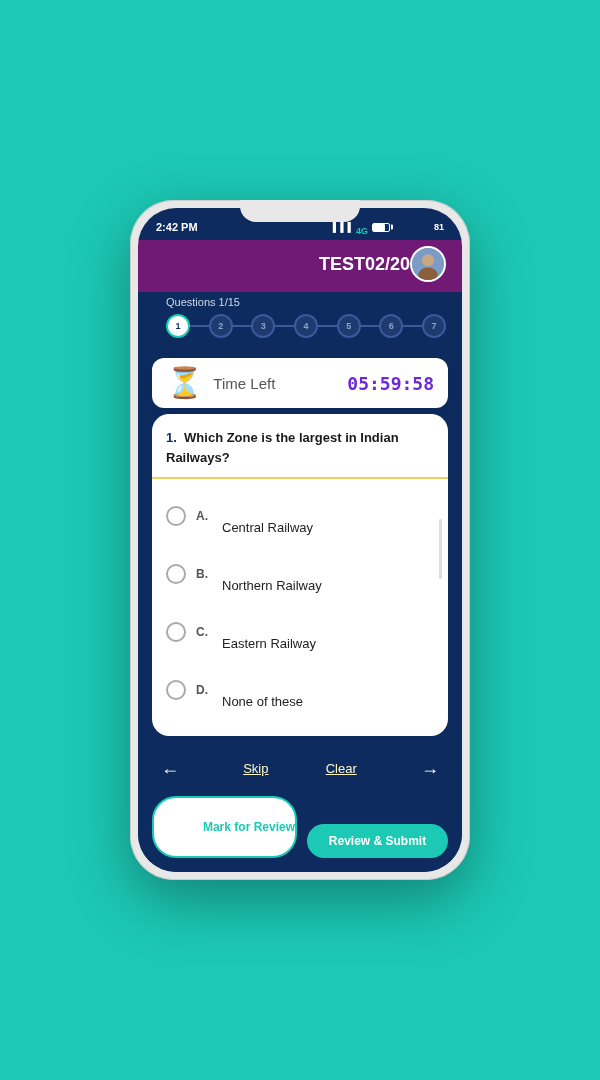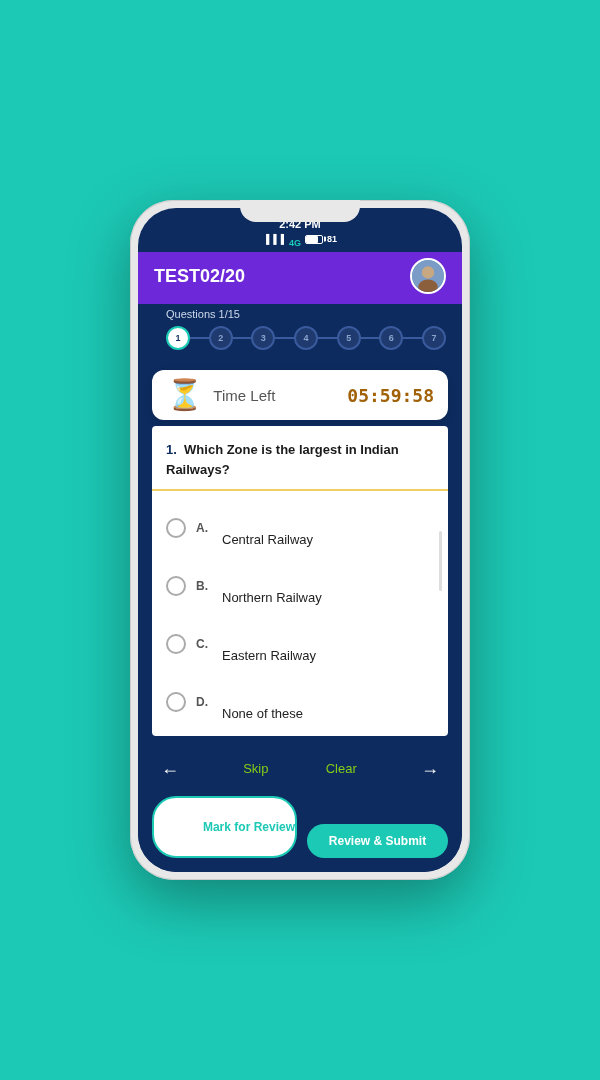--- a/index.html
+++ b/index.html
@@ -54,21 +54,20 @@
       color: #fff;
       display: flex;
       align-items: center;
       justify-content: space-between;
       padding: 10px 18px 4px 18px;
       font-size: 10px;
       font-weight: 600;
       min-height: 32px;
       position: relative;
       z-index: 5;
-      flex-direction: column;
     }
 
     .status-time { font-size: 11px; font-weight: 700; }
     .status-icons { display: flex; align-items: center; gap: 4px; font-size: 9px; }
     .battery-icon {
       width: 18px;
       height: 9px;
       border: 1.5px solid #fff;
       border-radius: 2px;
       position: relative;
@@ -88,25 +87,25 @@
     }
     .battery-fill {
       width: 75%;
       height: 100%;
       background: #fff;
       border-radius: 1px;
     }
 
     
     .app-header {
-      background: #6d28d9;
+      background: #701a75;
       padding: 6px 16px 10px 16px;
       display: flex;
       align-items: center;
-      justify-content: space-between;
+      justify-content: flex-end;
     }
     .app-title {
       color: #fff;
       font-size: 18px;
       font-weight: 800;
     }
     .avatar {
       width: 36px;
       height: 36px;
       border-radius: 50%;
@@ -181,31 +180,31 @@
     .hourglass-icon {
       font-size: 30px;
       line-height: 1;
     }
     .timer-label {
       color: #555;
       font-size: 15px;
       flex: 1;
     }
     .timer-value {
-      color: #a16207;
+      color: #6d28d9;
       font-size: 18px;
       font-weight: 700;
       font-family: monospace;
     }
 
     
     .question-card {
       background: #fff;
       margin: 0 14px 8px 14px;
-      border-radius: 4px;
+      border-radius: 17px;
       flex: 1;
       overflow: hidden;
       display: flex;
       flex-direction: column;
     }
     .question-text {
       padding: 14px 14px 10px 14px;
       color: #1a1a1a;
       font-size: 13px;
       font-weight: 600;
@@ -277,23 +276,24 @@
       width: 32px;
       height: 32px;
       display: flex;
       align-items: center;
       justify-content: center;
       color: #fff;
       font-size: 18px;
       cursor: pointer;
     }
     .nav-skip, .nav-clear {
-      color: #84cc16;
+      color: #fef9c3;
       font-size: 13px;
       cursor: pointer;
+      text-decoration: underline;
     }
 
     
     .action-buttons {
       background: #0d2b5e;
       padding: 6px 14px 14px 14px;
       display: flex;
       gap: 10px;
     }
     .btn-mark {
@@ -330,21 +330,21 @@
   <div class="phone-inner">
 
     <div class="status-bar">
       <span class="status-time">2:42 PM</span>
       <div class="status-icons">
         <span style="font-size:9px; letter-spacing:1px;">▐▐▐</span>
         <span style="font-size:9px; color:#1cc9b5;margin-top:8px;">4G</span>
         <div class="battery-icon">
           <div class="battery-fill"></div>
         </div>
-        <span style="font-size:9px;">81</span>
+        <span style="font-size:9px;margin-left:40px;">81</span>
       </div>
     </div>
 
     <div class="app-header">
       <span class="app-title">TEST02/20</span>
       <div class="avatar">
         <svg width="36" height="36" viewBox="0 0 36 36" xmlns="http://www.w3.org/2000/svg">
           <circle cx="18" cy="18" r="18" fill="#7a9cc7"></circle>
           <circle cx="18" cy="14" r="7" fill="#c8a882"></circle>
           <ellipse cx="18" cy="30" rx="11" ry="8" fill="#8b5e3c"></ellipse>

